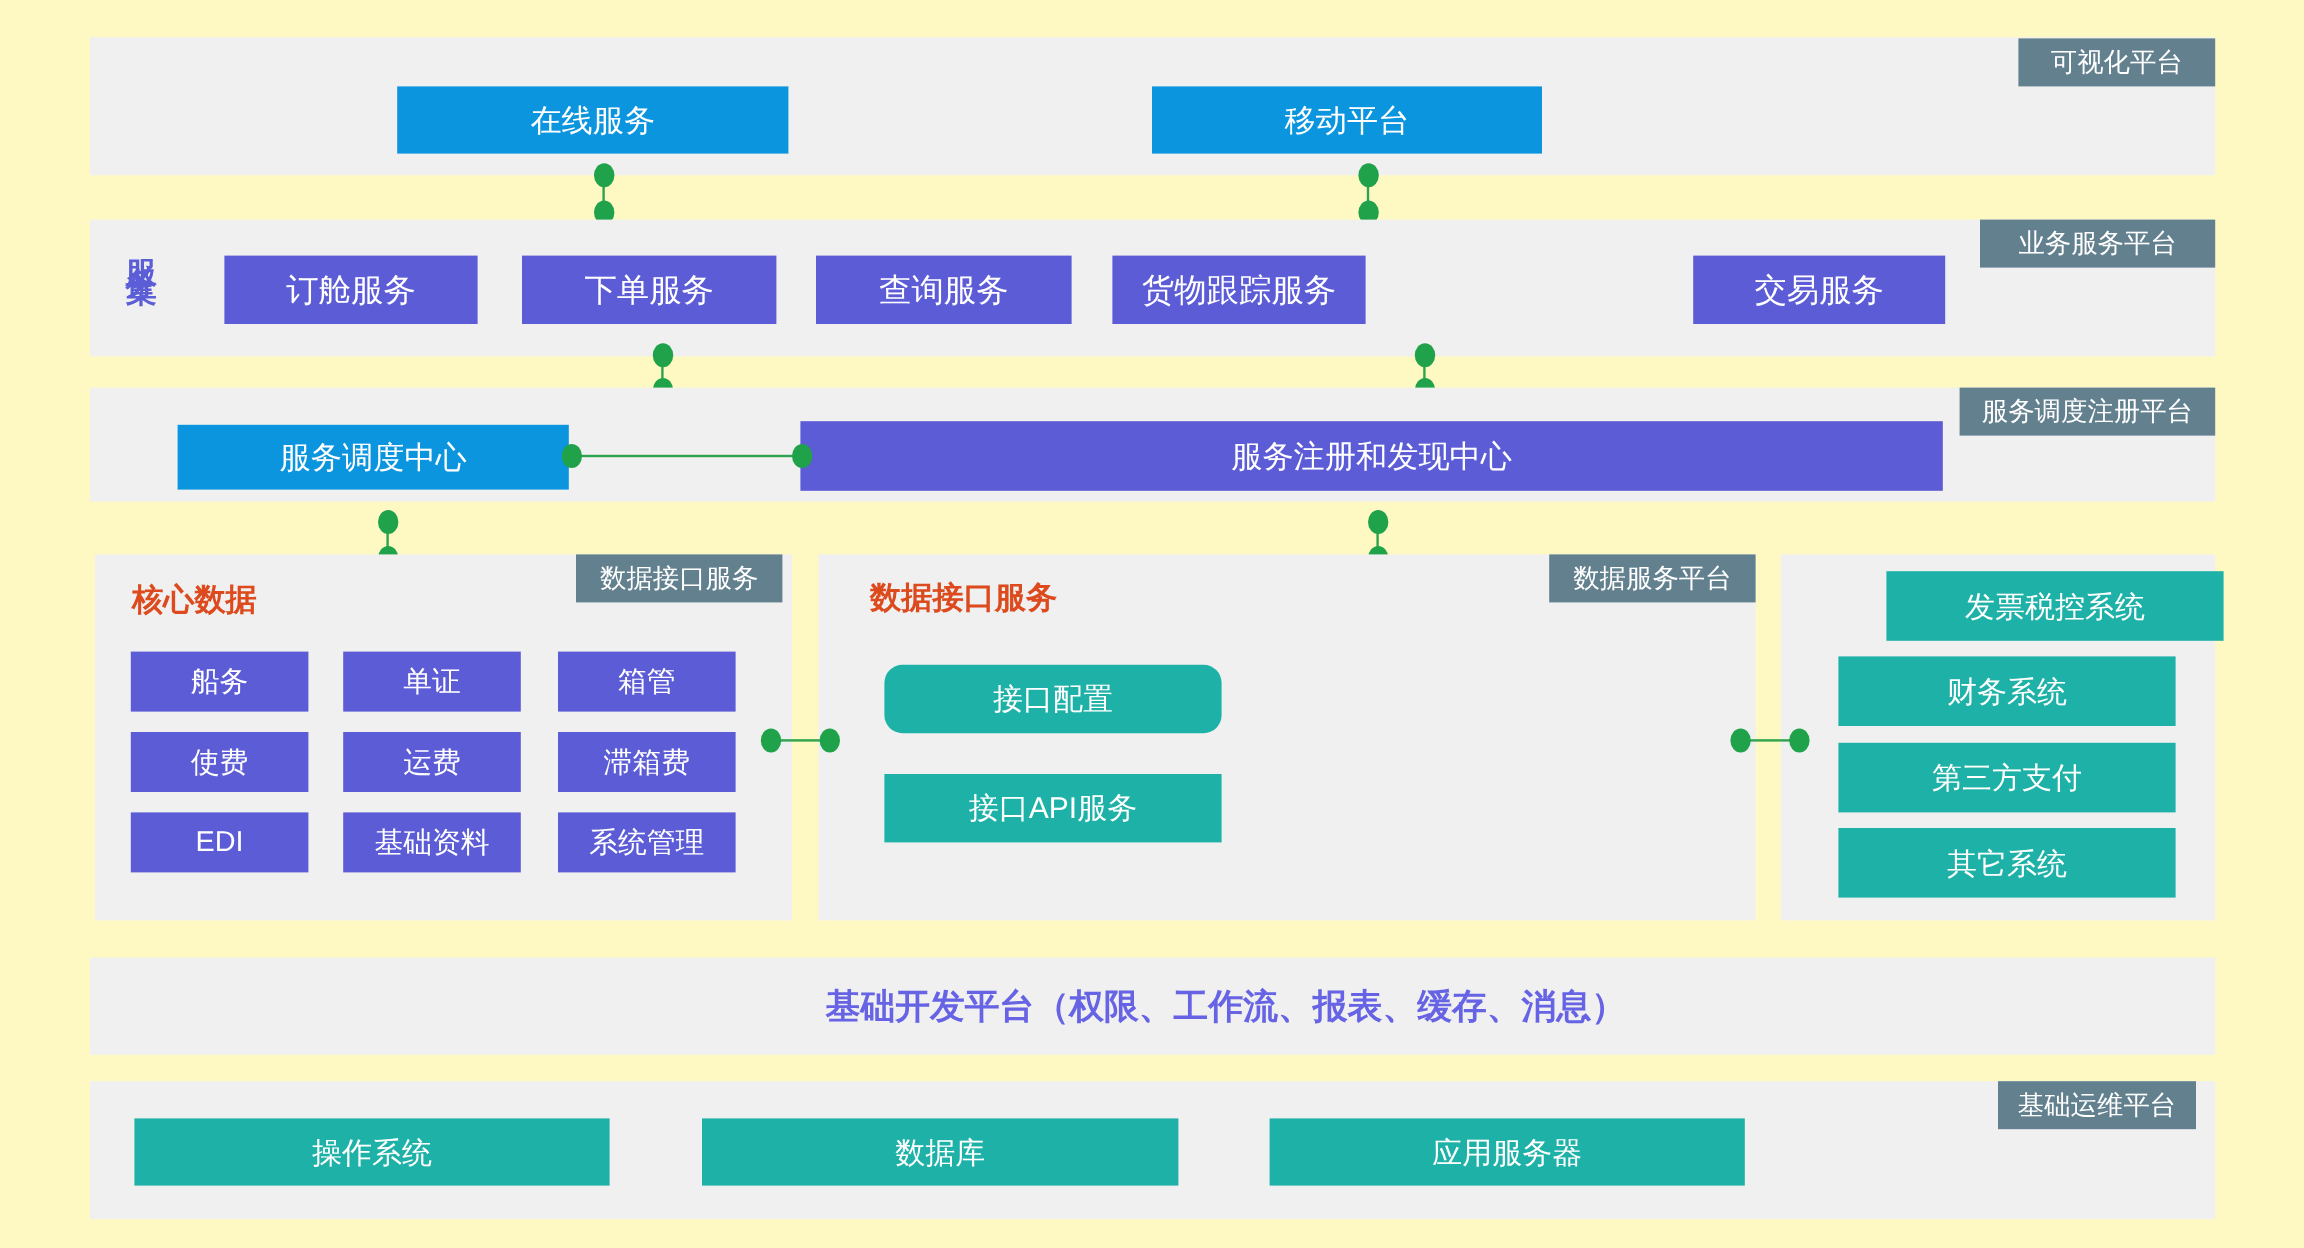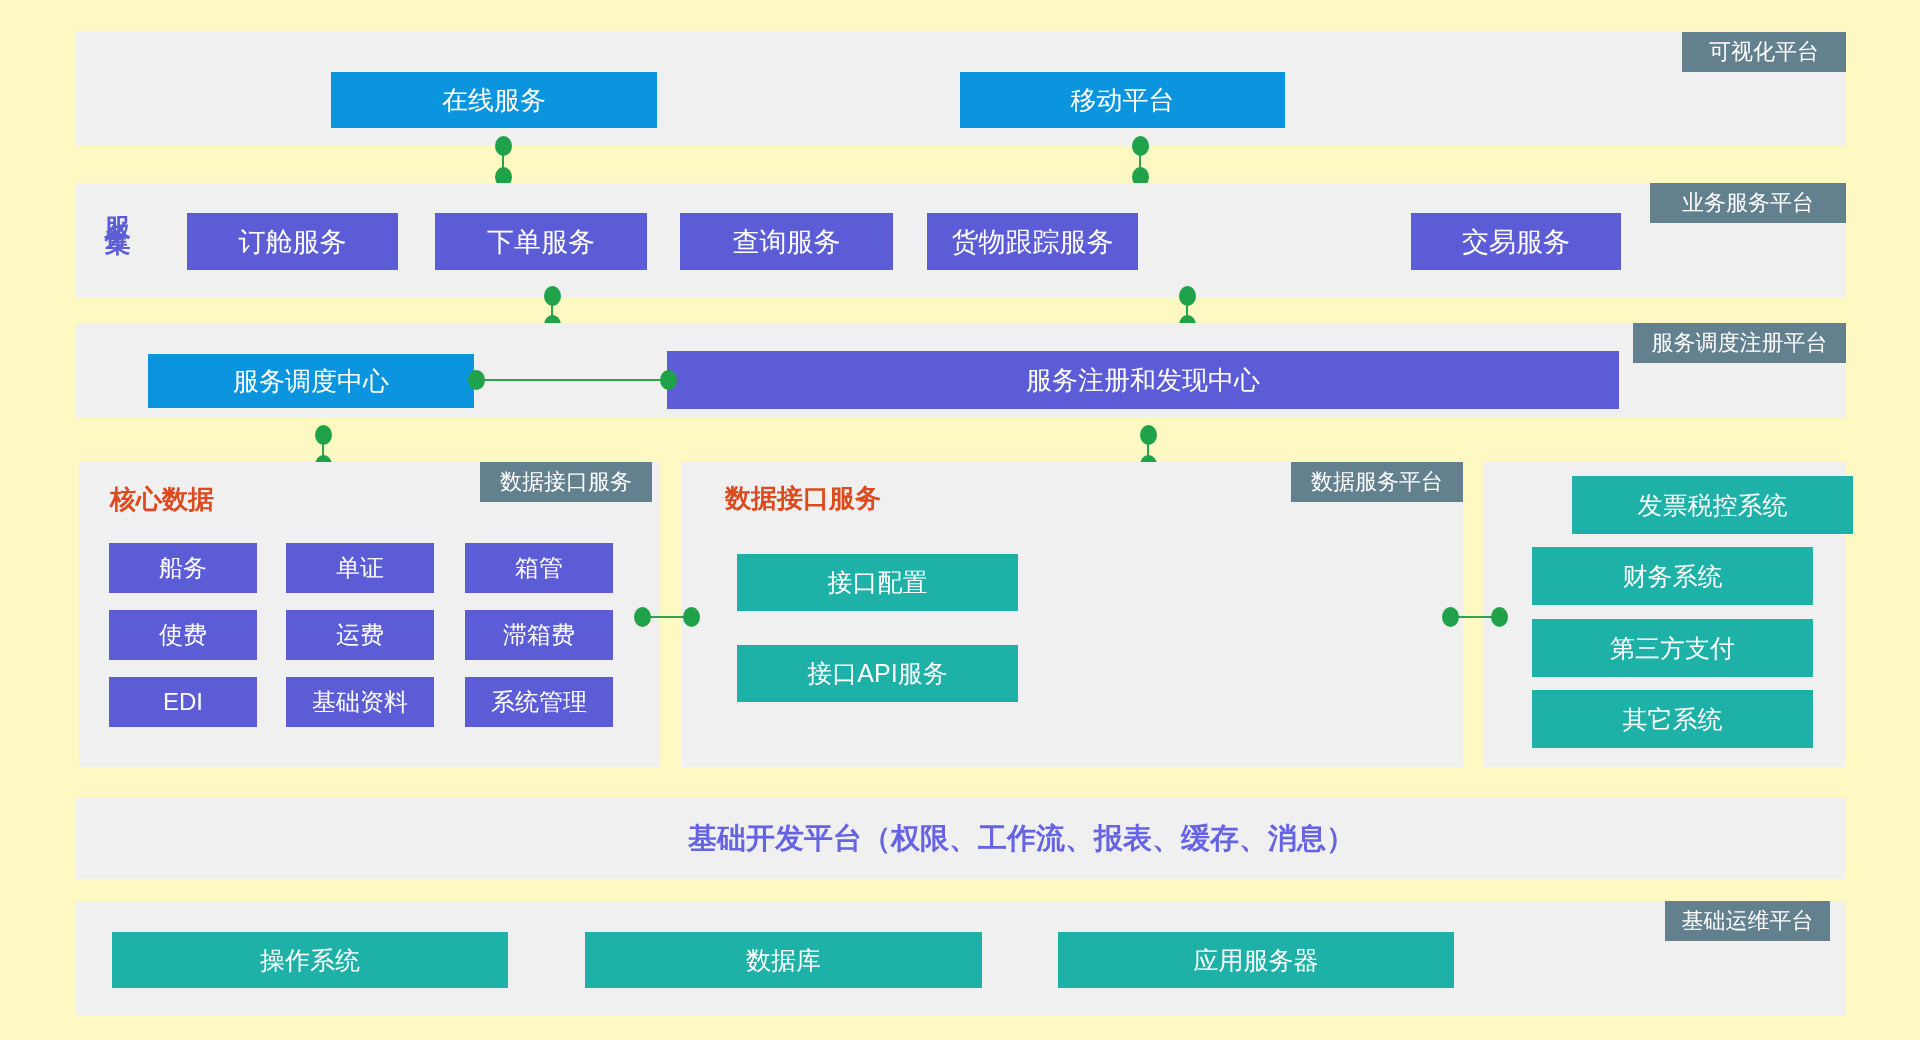--- a/index.html
+++ b/index.html
@@ -84,21 +84,21 @@
   <div class="node grid-btn" style="left:465px;top:543px;width:148px;height:50px;">箱管</div>
   <div class="node grid-btn" style="left:109px;top:610px;width:148px;height:50px;">使费</div>
   <div class="node grid-btn" style="left:286px;top:610px;width:148px;height:50px;">运费</div>
   <div class="node grid-btn" style="left:465px;top:610px;width:148px;height:50px;">滞箱费</div>
   <div class="node grid-btn" style="left:109px;top:677px;width:148px;height:50px;">EDI</div>
   <div class="node grid-btn" style="left:286px;top:677px;width:148px;height:50px;">基础资料</div>
   <div class="node grid-btn" style="left:465px;top:677px;width:148px;height:50px;">系统管理</div>
 
   <div class="tag" style="left:1291px;top:462px;width:172px;">数据服务平台</div>
   <div class="title-orange" style="left:725px;top:481px;">数据接口服务</div>
-  <div class="node teal" style="left:737px;top:554px;width:281px;height:57px;">接口配置</div>
+  <div class="node teal" style="left:737px;top:554px;width:281px;height:57px;border-radius:15px;">接口配置</div>
   <div class="node teal" style="left:737px;top:645px;width:281px;height:57px;">接口API服务</div>
 
   <div class="node teal" style="left:1532px;top:476px;width:281px;height:58px;margin-left:40px;">发票税控系统</div>
   <div class="node teal" style="left:1532px;top:547px;width:281px;height:58px;">财务系统</div>
   <div class="node teal" style="left:1532px;top:619px;width:281px;height:58px;">第三方支付</div>
   <div class="node teal" style="left:1532px;top:690px;width:281px;height:58px;">其它系统</div>
 
   <div class="hline" style="left:642px;top:616px;width:49px;"></div>
   <div class="dot" style="left:634px;top:607px;"></div>
   <div class="dot" style="left:683px;top:607px;"></div>

